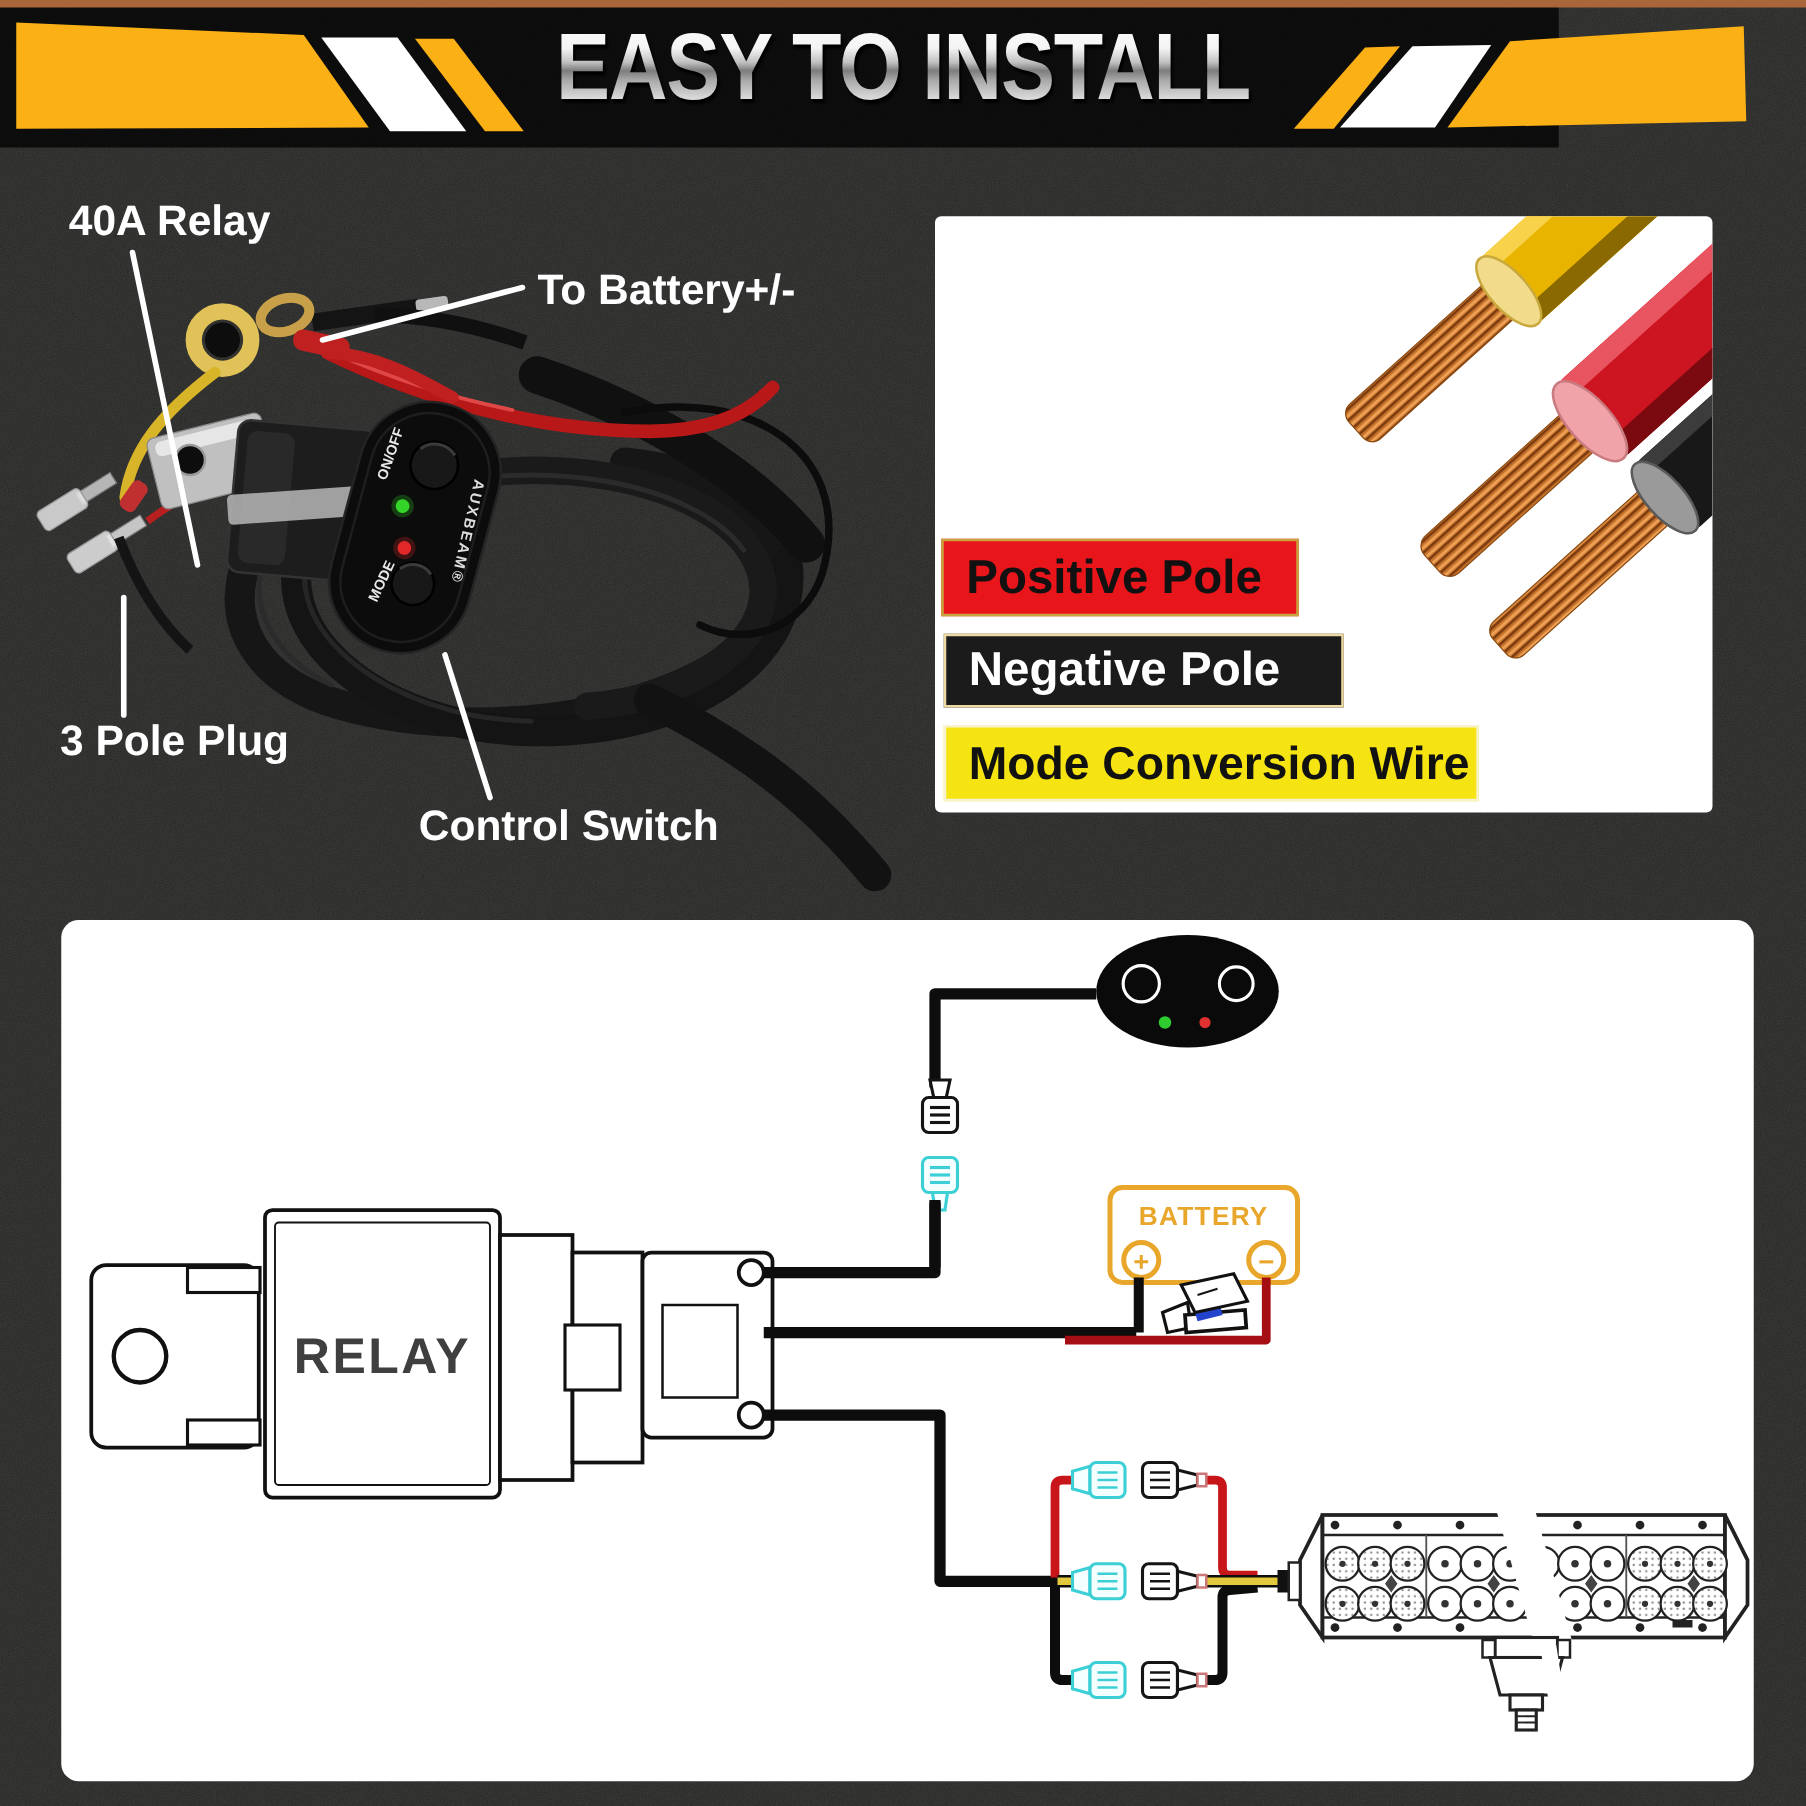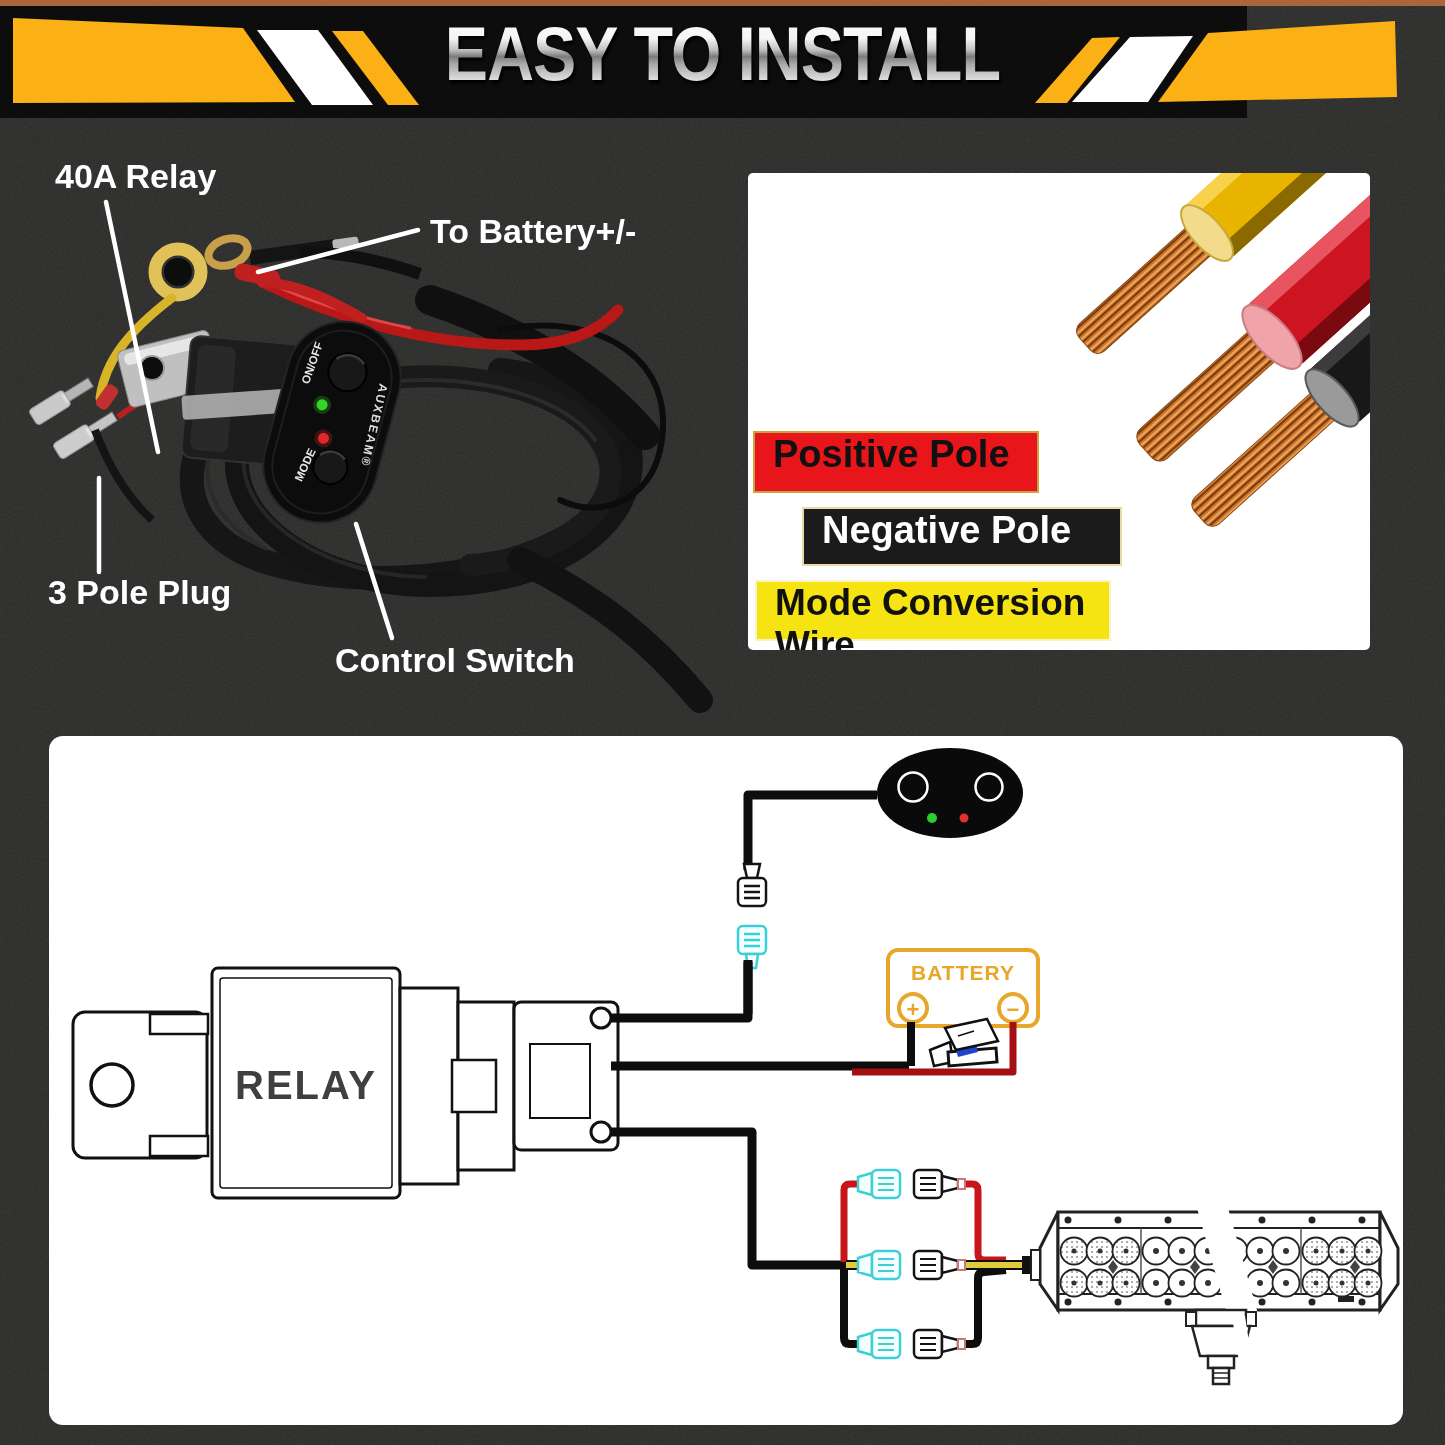--- a/index.html
+++ b/index.html
@@ -16,25 +16,25 @@
     font-size:72px;font-weight:bold;letter-spacing:-1px;transform:scaleX(.9) scaleY(1.05);
     background:linear-gradient(180deg,#ffffff 0%,#f4f4f4 32%,#c2c2c2 45%,#7c7c7c 53%,#a9a9a9 62%,#e3e3e3 82%,#ffffff 100%);
     -webkit-background-clip:text;background-clip:text;color:transparent;
     filter:drop-shadow(2px 3px 1px rgba(0,0,0,.95));}
   
   #harness{position:absolute;left:0;top:118px;z-index:1;}
   text.photo-label{fill:#ffffff;font-weight:bold;font-size:34px;}
   
   #legend-panel{position:absolute;left:748px;top:173px;width:622px;height:477px;background:#ffffff;
     border-radius:5px;overflow:hidden;z-index:2;}
-  .legend-band{position:absolute;display:flex;padding-left:18px;
+  .legend-band{position:absolute;display:flex;align-items:center;padding-left:18px;
     font-weight:bold;font-size:38px;box-sizing:border-box;}
   #band-positive{left:5px;top:258px;width:286px;height:62px;background:#E8151B;color:#111111;border:2px solid #C9A43C;}
-  #band-negative{left:7px;top:334px;width:320px;height:59px;background:#1B1B1B;color:#FFFFFF;border:2px solid #EDD9A3;margin-left:47px;}
-  #band-mode{left:7px;top:407px;width:356px;height:61px;background:#F6E412;color:#111111;border:2px solid #F7F3CE;font-size:37px;}
+  #band-negative{left:7px;top:334px;width:320px;height:59px;background:#1B1B1B;color:#FFFFFF;border:2px solid #EDD9A3;}
+  #band-mode{left:7px;top:407px;width:428px;height:61px;background:#F6E412;color:#111111;border:2px solid #F7F3CE;font-size:37px;}
   
   #diagram-panel{position:absolute;left:49px;top:736px;width:1354px;height:689px;background:#ffffff;
     border-radius:14px;z-index:2;}
   svg text{font-family:"Liberation Sans",sans-serif;}
 </style>
 </head>
 <body>
 
 <div id="screen">
 

